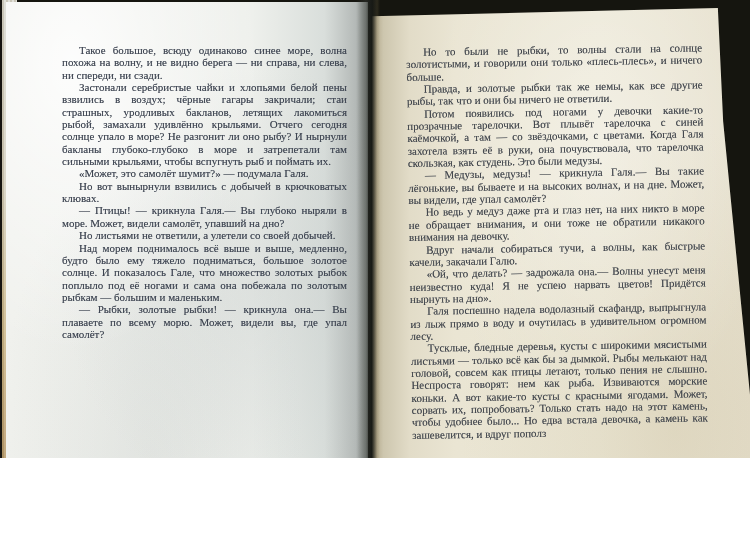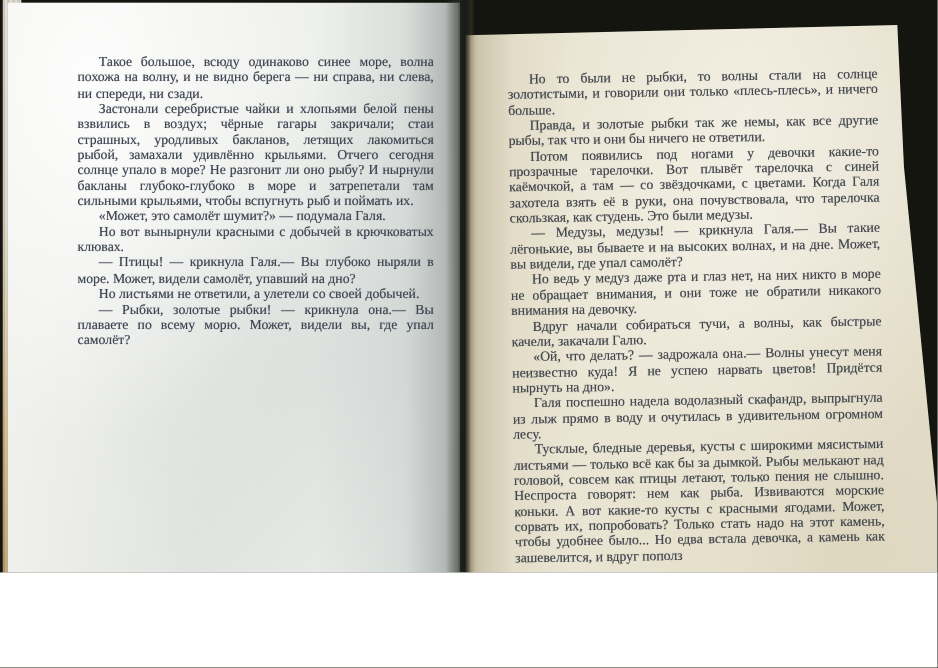--- a/index.html
+++ b/index.html
@@ -30,21 +30,21 @@
     left:6px;top:2px;width:362px;height:516px;
     background:
       radial-gradient(ellipse at 18% 12%, rgba(255,255,255,.85), rgba(255,255,255,0) 45%),
       radial-gradient(ellipse at 70% 55%, rgba(186,193,193,.30), rgba(186,193,193,0) 55%),
       radial-gradient(ellipse at 40% 90%, rgba(200,205,202,.35), rgba(200,205,202,0) 50%),
       linear-gradient(to right,#f0f1ed 0%,#eef0ec 68%,#d9dedb 88%,#b2b7b5 97%,#8e938f 100%);
     border-bottom-right-radius:120px 26px;
     border-bottom-left-radius:10px 8px;
   }
   .page-right{
-    left:372px;top:12px;width:378px;height:506px;
+    left:372px;top:0;width:378px;height:506px;
     background:
       radial-gradient(ellipse at 60% 30%, rgba(255,255,255,.35), rgba(255,255,255,0) 55%),
       radial-gradient(ellipse at 80% 85%, rgba(190,175,135,.25), rgba(190,175,135,0) 50%),
       linear-gradient(to right,#a99e80 0%,#cdc6ae 3%,#e2dcc8 10%,#eae5d3 22%,#ece8d7 60%,#e7e1cf 100%);
     clip-path:polygon(0% 3.2%, 91.5% 1.6%, 92.9% 24%, 100% 78%, 100% 100%, 35% 99.6%, 3.4% 97.6%, 0% 96.9%);
   }
   
   .gutter{
     position:absolute;left:356px;top:0;width:24px;height:534px;
     background:linear-gradient(to right,
@@ -82,23 +82,24 @@
 
   <div class="edge-left"></div>
 
   <div class="curl"></div>
 
   <div class="page page-left">
     <div class="text-col col-left">
         <p>Такое большое, всюду одинаково синее море, волна похожа на волну, и не видно берега — ни справа, ни слева, ни спереди, ни сзади.</p>
         <p>Застонали серебристые чайки и хлопьями белой пены взвились в воздух; чёрные гагары закричали; стаи страшных, уродливых бакланов, летящих лакомиться рыбой, замахали удивлённо крыльями. Отчего сегодня солнце упало в море? Не разгонит ли оно рыбу? И нырнули бакланы глубоко-глубоко в море и затрепетали там сильными крыльями, чтобы вспугнуть рыб и поймать их.</p>
         <p>«Может, это самолёт шумит?» — подумала Галя.</p>
-        <p>Но вот вынырнули красными с добычей в крючковатых клювах.</p>
+        <p>Но вот вынырнули взвились с добычей в крючковатых клювах.</p>
         <p>— Птицы! — крикнула Галя.— Вы глубоко ныряли в море. Может, видели самолёт, упавший на дно?</p>
         <p>Но листьями не ответили, а улетели со своей добычей.</p>
+        <p>Над морем поднималось всё выше и выше, медленно, будто было ему тяжело подниматься, большое золотое солнце. И показалось Гале, что множество золотых рыбок поплыло под её ногами и сама она побежала по золотым рыбкам — большим и маленьким.</p>
         <p>— Рыбки, золотые рыбки! — крикнула она.— Вы плаваете по всему морю. Может, видели вы, где упал самолёт?</p>
       </div>
     <div class="page-num num-left">86</div>
   </div>
 
   <div class="page page-right">
     <div class="text-col col-right">
         <p>Но то были не рыбки, то волны стали на солнце золотистыми, и говорили они только «плесь-плесь», и ничего больше.</p>
         <p>Правда, и золотые рыбки так же немы, как все другие рыбы, так что и они бы ничего не ответили.</p>
         <p>Потом появились под ногами у девочки какие-то прозрачные тарелочки. Вот плывёт тарелочка с синей каёмочкой, а там — со звёздочками, с цветами. Когда Галя захотела взять её в руки, она почувствовала, что тарелочка скользкая, как студень. Это были медузы.</p>

